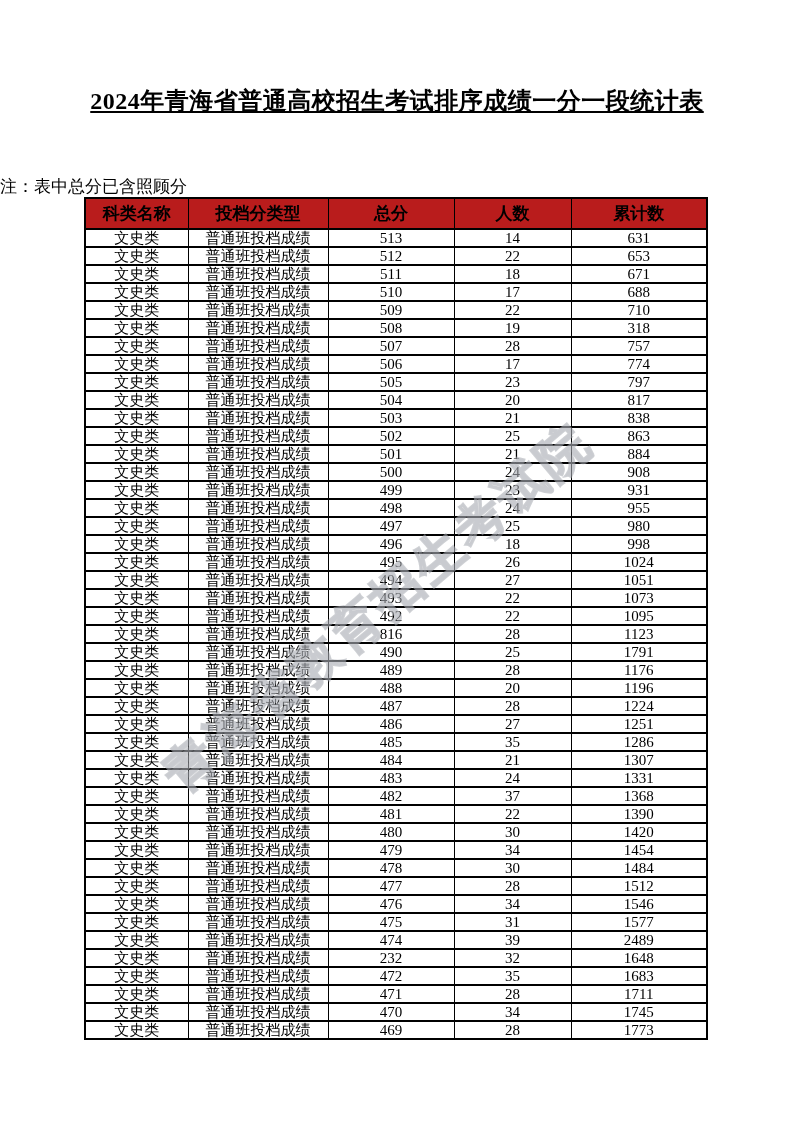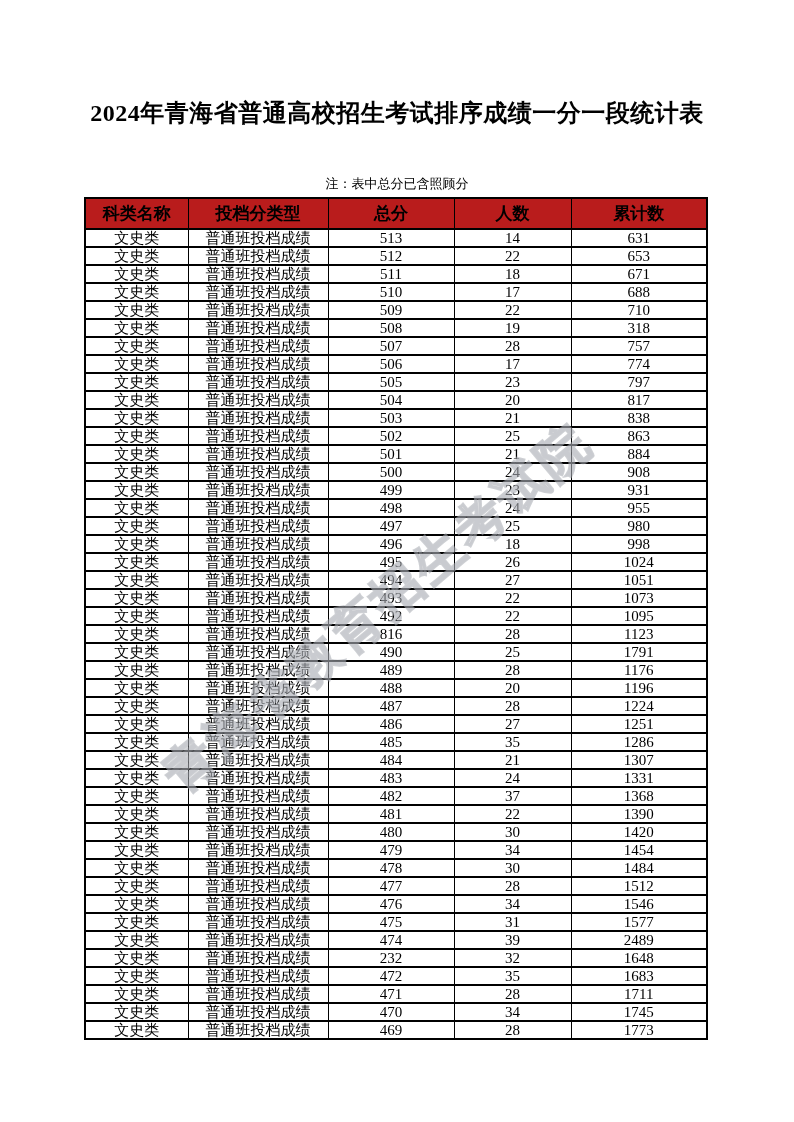--- a/index.html
+++ b/index.html
@@ -2,23 +2,23 @@
 <html><head>
 <meta charset="utf-8">
 <style>
   * { margin:0; padding:0; box-sizing:border-box; }
   html,body { background:#ffffff; }
   .page {
     position:relative; width:794px; height:1122px; margin:0 auto;
     background:#ffffff; overflow:hidden; color:#000;
     font-family:"Liberation Serif","DejaVu Serif",serif;
   }
-  .title-block { position:absolute; top:96px; left:0; width:100%; text-align:center; }
+  .title-block { position:absolute; top:84px; left:0; width:100%; text-align:center;text-decoration:underline; }
   .title-line { font-size:24px; font-weight:bold; line-height:35px; letter-spacing:0.5px; }
-  .note-line { position:absolute; top:175px; left:0; width:100%; text-align:center; font-size:13px; }
+  .note-line { position:absolute; top:175px; left:0; width:100%; text-align:left; font-size:17px; }
   table.score-table {
     position:absolute; top:197px; left:84px; width:622px;
     border-collapse:collapse; table-layout:fixed;
     border:2px solid #000;
   }
   .score-table th, .score-table td {
     border:1px solid #000; border-top-width:2px; border-bottom-width:2px;
     text-align:center; vertical-align:middle; padding:0; overflow:hidden; white-space:nowrap;
   }
   .score-table thead th {

